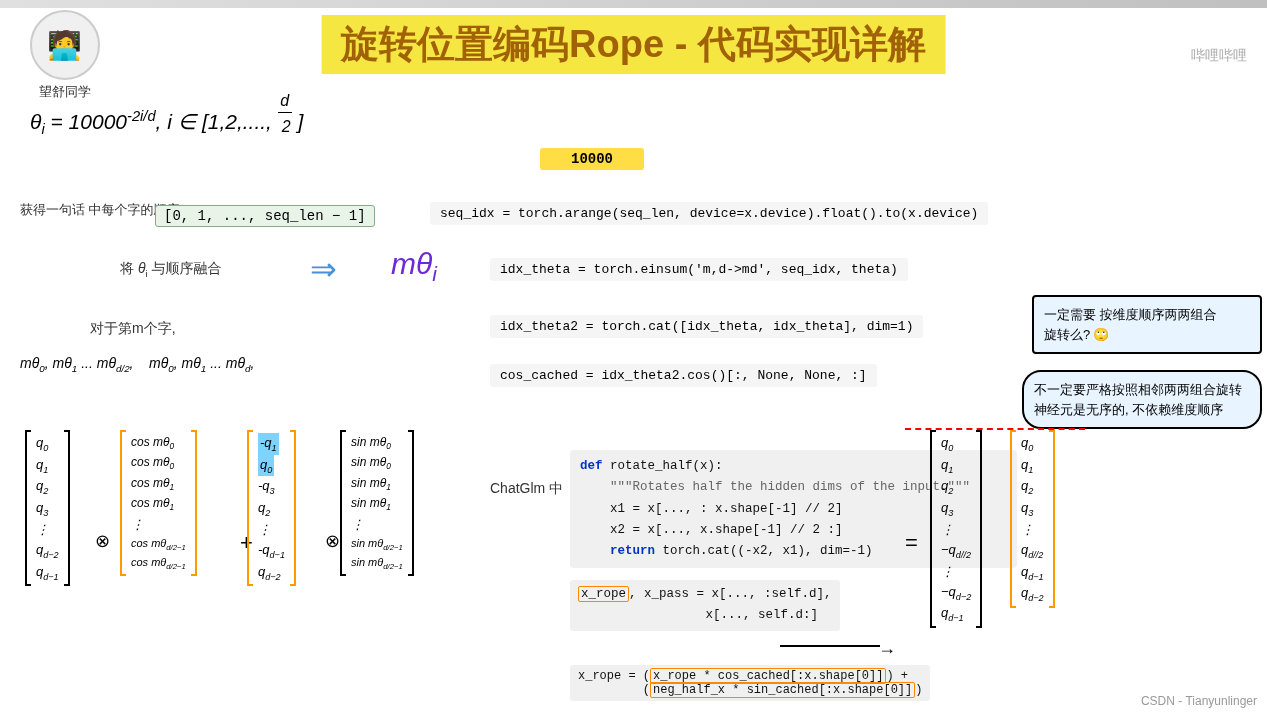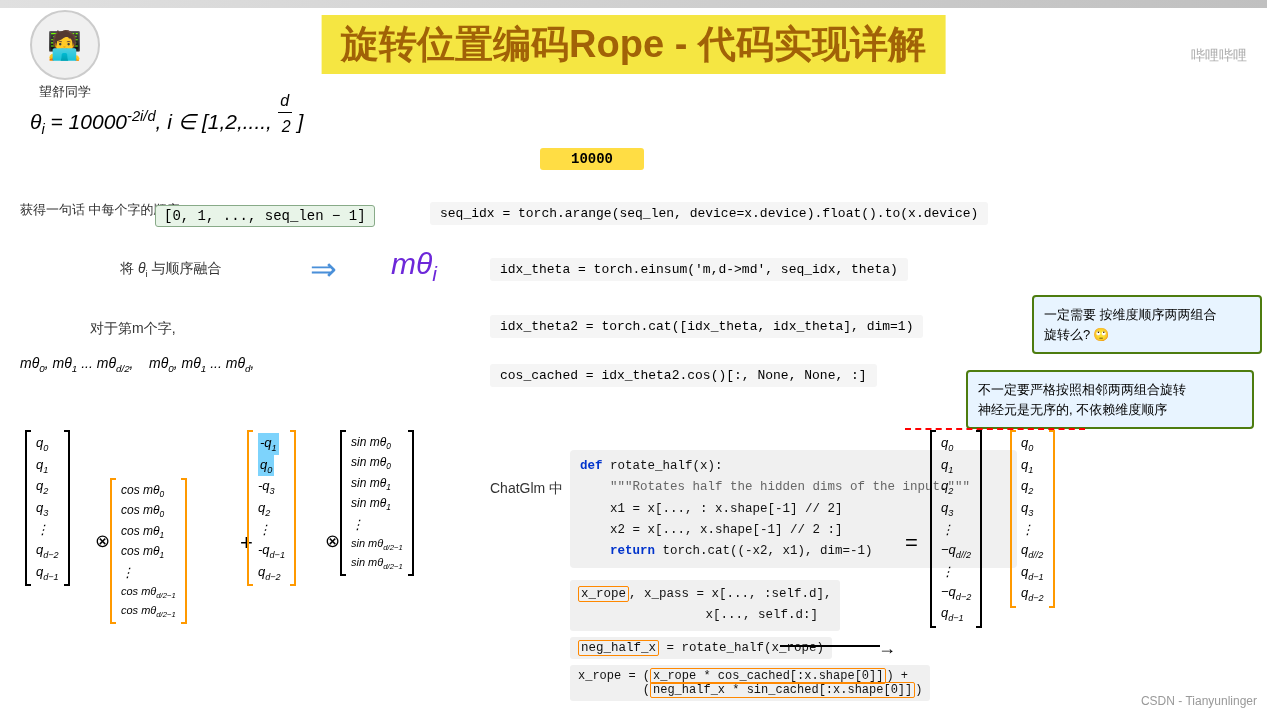--- a/index.html
+++ b/index.html
@@ -73,21 +73,21 @@
     .highlight-orange {
       background: #ffd080;
       color: #000;
       padding: 1px 4px;
       border-radius: 2px;
     }
     
     .annotation-box {
       position: absolute;
       background: #e8f4ff;
-      border: 2px solid #4d7c0f;
+      border: 2px solid #000000;
       border-radius: 4px;
       padding: 8px 10px;
       font-size: 13px;
       color: #000;
       line-height: 1.5;
     }
     
     .bottom-watermark {
       position: absolute;
       bottom: 5px;
@@ -211,42 +211,42 @@
     <span>一定需要 按维度顺序两两组合</span><br>
     <span>旋转么? 🙄</span>
   </div>
 
   <div style="position:absolute;top:355px;left:20px;font-size:14px;color:#000;font-style:italic;white-space:nowrap;">
     m<i>θ</i><sub>0</sub>, m<i>θ</i><sub>1</sub> ... m<i>θ</i><sub>d/2</sub>,&nbsp;&nbsp;&nbsp;&nbsp;m<i>θ</i><sub>0</sub>, m<i>θ</i><sub>1</sub> ... m<i>θ</i><sub>d</sub>,
   </div>
 
   <div style="position:absolute;top:350px;left:490px;font-family:'Courier New',monospace;font-size:13px;color:#000;background:#f5f5f5;padding:4px 10px;border-radius:3px;white-space:nowrap;margin-top:14px;">cos_cached = idx_theta2.cos()[:, None, None, :]</div>
 
-  <div class="annotation-box" style="top:370px;right:13px;width:288px;">
+  <div class="annotation-box" style="top:370px;right:5px;width:240px;border-radius:19px;">
     <span>不一定要严格按照相邻两两组合旋转</span><br>
     <span>神经元是无序的, 不依赖维度顺序</span>
   </div>
 
   <div style="position:absolute;top:430px;left:25px;display:flex;align-items:stretch;">
     <div class="mat-left"></div>
     <div class="mat-body">
       <div class="mat-row">q<sub>0</sub></div>
       <div class="mat-row">q<sub>1</sub></div>
       <div class="mat-row">q<sub>2</sub></div>
       <div class="mat-row">q<sub>3</sub></div>
       <div class="mat-row">⋮</div>
       <div class="mat-row">q<sub>d−2</sub></div>
       <div class="mat-row">q<sub>d−1</sub></div>
     </div>
     <div class="mat-right"></div>
   </div>
 
   <div style="position:absolute;top:530px;left:95px;font-size:18px;color:#000;">⊗</div>
 
-  <div style="position:absolute;top:430px;left:110px;display:flex;align-items:stretch;margin-top:48px;">
+  <div style="position:absolute;top:430px;left:120px;display:flex;align-items:stretch;">
     <div class="mat-left-orange"></div>
     <div class="mat-body">
       <div class="mat-row" style="font-size:12px;">cos m<i>θ</i><sub>0</sub></div>
       <div class="mat-row" style="font-size:12px;">cos m<i>θ</i><sub>0</sub></div>
       <div class="mat-row" style="font-size:12px;">cos m<i>θ</i><sub>1</sub></div>
       <div class="mat-row" style="font-size:12px;">cos m<i>θ</i><sub>1</sub></div>
       <div class="mat-row">⋮</div>
       <div class="mat-row" style="font-size:11px;">cos m<i>θ</i><sub>d/2−1</sub></div>
       <div class="mat-row" style="font-size:11px;">cos m<i>θ</i><sub>d/2−1</sub></div>
     </div>
@@ -293,23 +293,20 @@
     <div>&nbsp;&nbsp;&nbsp;&nbsp;x1 = x[..., : x.shape[-1] // 2]</div>
     <div>&nbsp;&nbsp;&nbsp;&nbsp;x2 = x[..., x.shape[-1] // 2 :]</div>
     <div>&nbsp;&nbsp;&nbsp;&nbsp;<span style="color:#0033cc;font-weight:bold;">return</span> torch.cat((-x2, x1), dim=-1)</div>
   </div>
 
   <div style="position:absolute;top:580px;left:570px;font-family:'Courier New',monospace;font-size:12.5px;color:#111;line-height:1.7;background:#f0f0f0;padding:4px 8px;border-radius:3px;">
     <span style="border:1.5px solid #ff8800;padding:0 2px;border-radius:2px;">x_rope</span>, x_pass = x[..., :self.d],<br>
     &nbsp;&nbsp;&nbsp;&nbsp;&nbsp;&nbsp;&nbsp;&nbsp;&nbsp;&nbsp;&nbsp;&nbsp;&nbsp;&nbsp;&nbsp;&nbsp;&nbsp;x[..., self.d:]
   </div>
 
-  <div style="position:absolute;top:637px;left:570px;font-family:'Courier New',monospace;font-size:12.5px;color:#111;background:#f0f0f0;padding:4px 8px;border-radius:3px;">
-    <span style="border:1.5px solid #ff8800;padding:0 2px;border-radius:2px;">neg_half_x</span> = rotate_half(x_rope)
-  </div>
 
   <div style="position:absolute;top:645px;left:780px;width:100px;height:2px;background:#000;"></div>
   <div style="position:absolute;top:638px;left:878px;font-size:18px;color:#000;">→</div>
 
   <div style="position:absolute;top:665px;left:570px;font-family:'Courier New',monospace;font-size:12px;color:#111;background:#f0f0f0;padding:4px 8px;border-radius:3px;white-space:nowrap;">
     x_rope = (<span style="border:1.5px solid #ff8800;padding:0 2px;border-radius:2px;">x_rope * cos_cached[:x.shape[0]]</span>) +<br>
     &nbsp;&nbsp;&nbsp;&nbsp;&nbsp;&nbsp;&nbsp;&nbsp;&nbsp;(<span style="border:1.5px solid #ff8800;padding:0 2px;border-radius:2px;">neg_half_x * sin_cached[:x.shape[0]]</span>)
   </div>
 
   <div style="position:absolute;top:530px;left:905px;font-size:22px;color:#000;">=</div>

